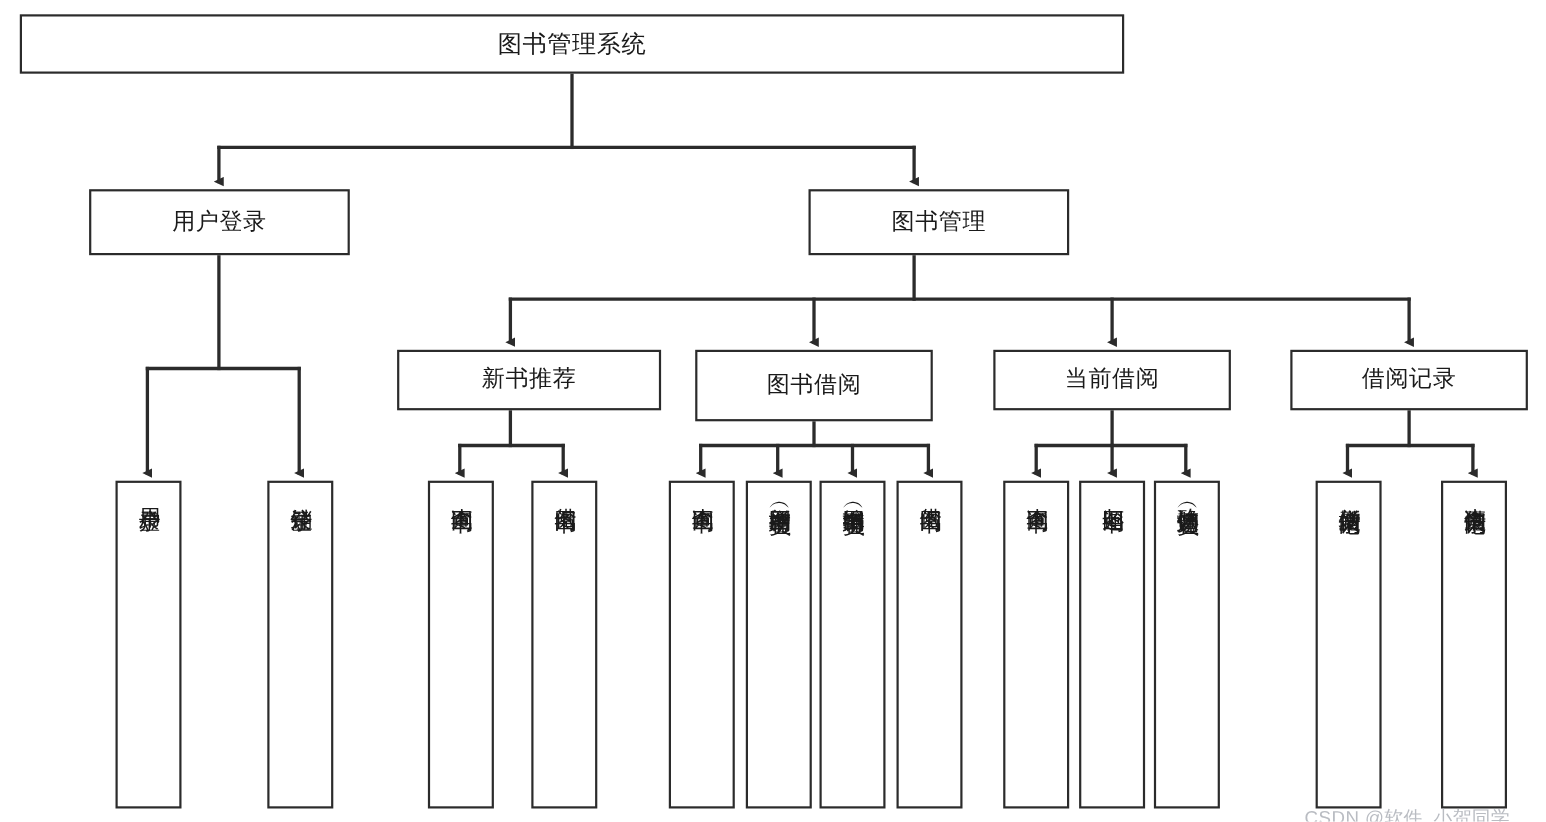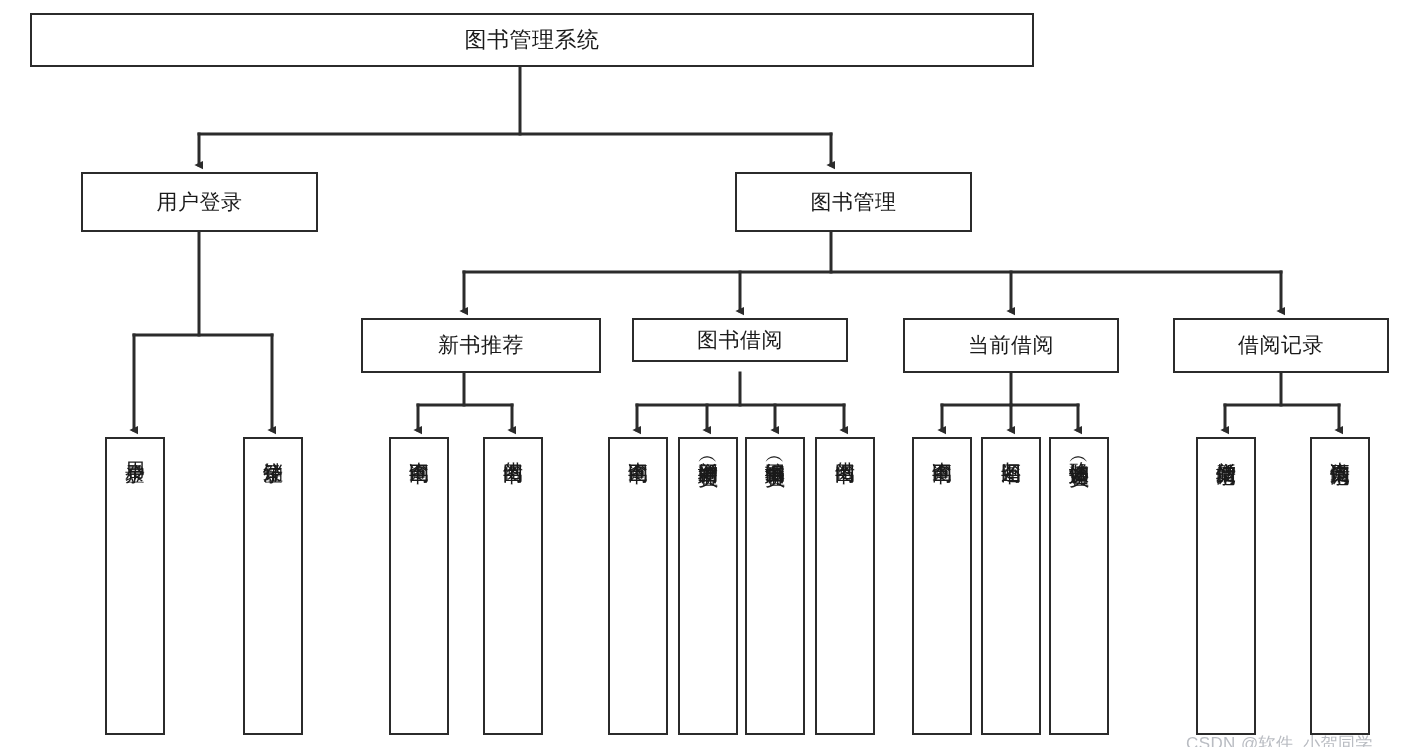--- a/index.html
+++ b/index.html
@@ -125,37 +125,37 @@
       <path d="M1011,405 L1011,430" marker-end="url(#arrowhead)"></path>
       <path d="M1078,405 L1078,430" marker-end="url(#arrowhead)"></path>
 
       <path d="M1281,373 L1281,405"></path>
       <path d="M1225,405 L1339,405"></path>
       <path d="M1225,405 L1225,430" marker-end="url(#arrowhead)"></path>
       <path d="M1339,405 L1339,430" marker-end="url(#arrowhead)"></path>
     </g>
   </svg>
 
-  <div class="node horizontal root" style="left:30px; top:13px; width:1004px; height:54px;">
+  <div class="node horizontal root" style="left:18px; top:13px; width:1004px; height:54px;">
     <span class="node-label">图书管理系统</span>
   </div>
 
   <div class="node horizontal" style="left:81px; top:172px; width:237px; height:60px;">
     <span class="node-label">用户登录</span>
   </div>
 
   <div class="node horizontal" style="left:711px; top:172px; width:237px; height:60px;margin-left:24px;">
     <span class="node-label">图书管理</span>
   </div>
 
   <div class="node horizontal" style="left:361px; top:318px; width:240px; height:55px;">
     <span class="node-label">新书推荐</span>
   </div>
 
-  <div class="node horizontal" style="left:632px; top:318px; width:216px; height:44px;">
+  <div class="node horizontal" style="left:632px; top:318px; width:216px; height:65px;">
     <span class="node-label">图书借阅</span>
   </div>
 
   <div class="node horizontal" style="left:1173px; top:318px; width:216px; height:55px;">
     <span class="node-label">借阅记录</span>
   </div>
 
   <div class="node horizontal" style="left:903px; top:318px; width:216px; height:55px;">
     <span class="node-label">当前借阅</span>
   </div>

